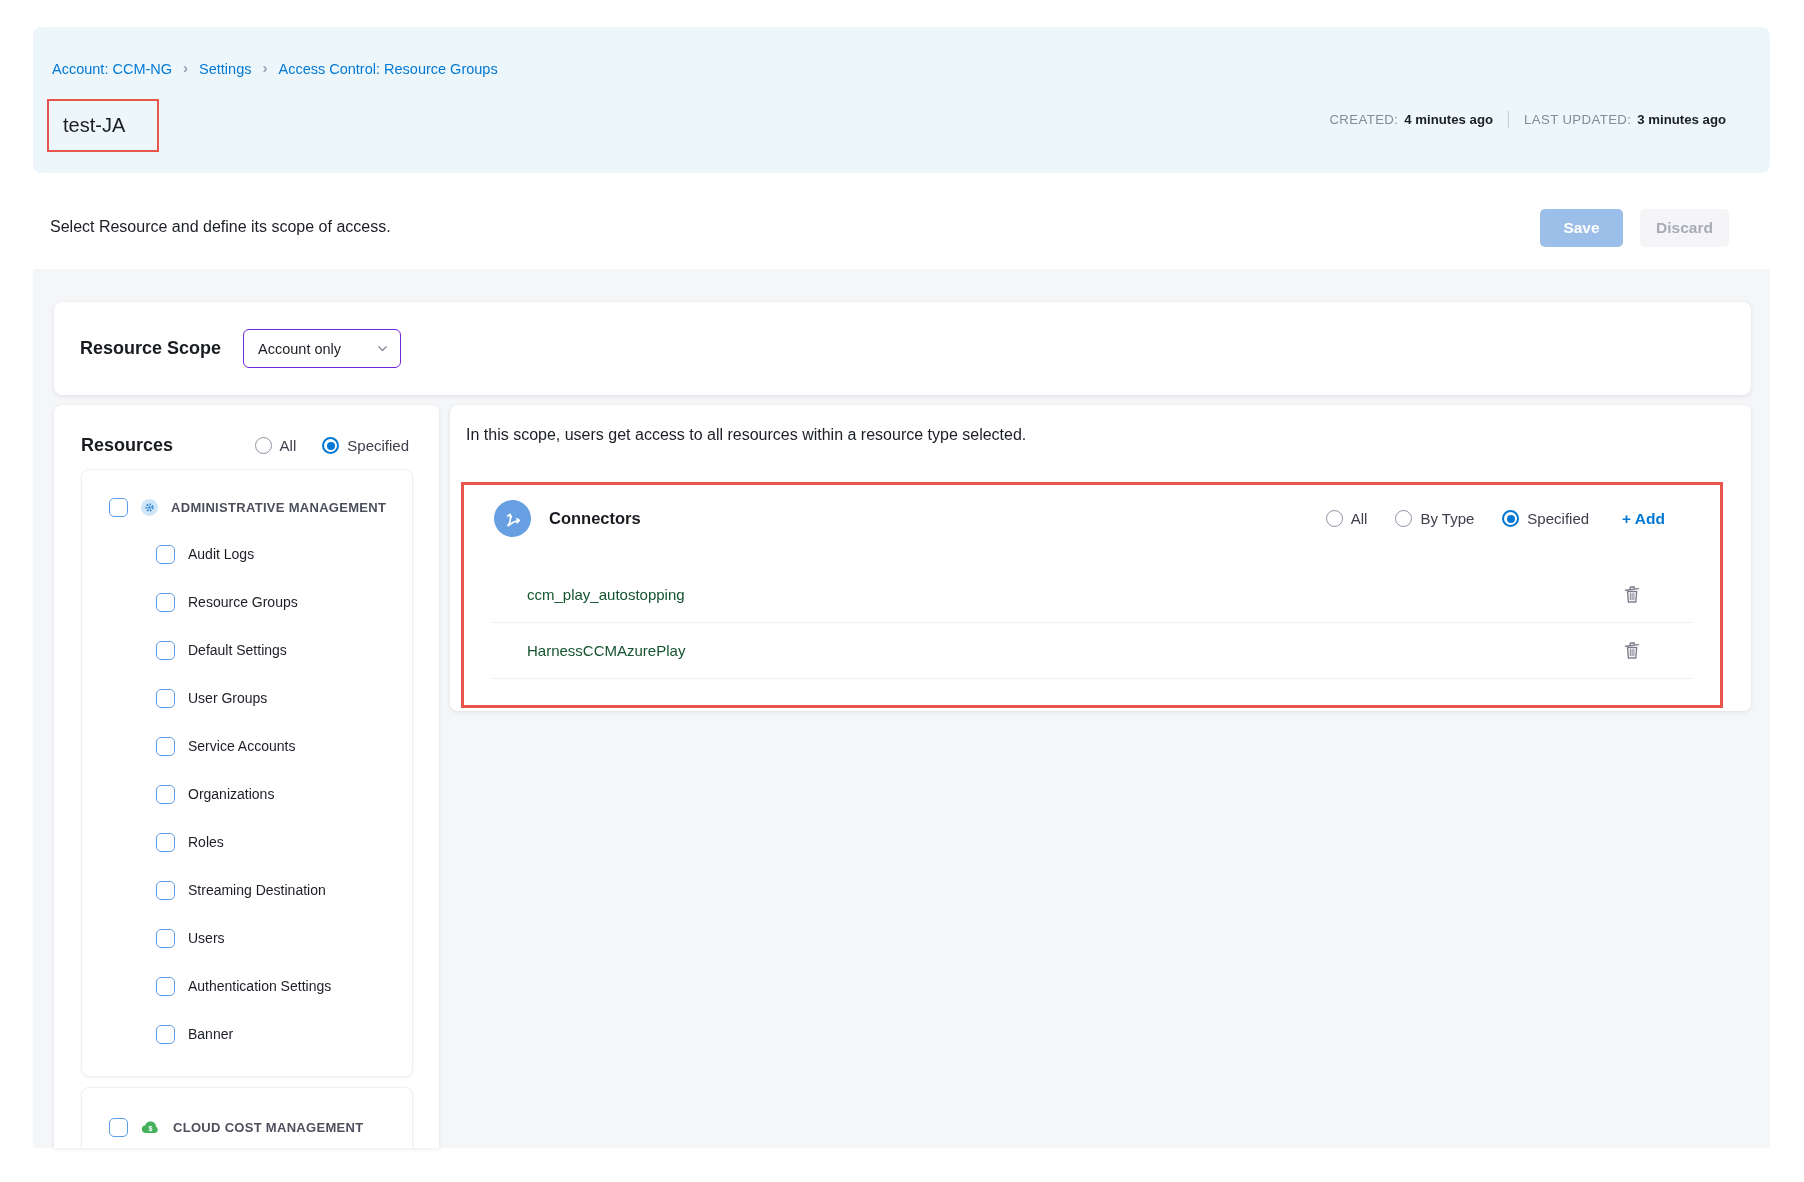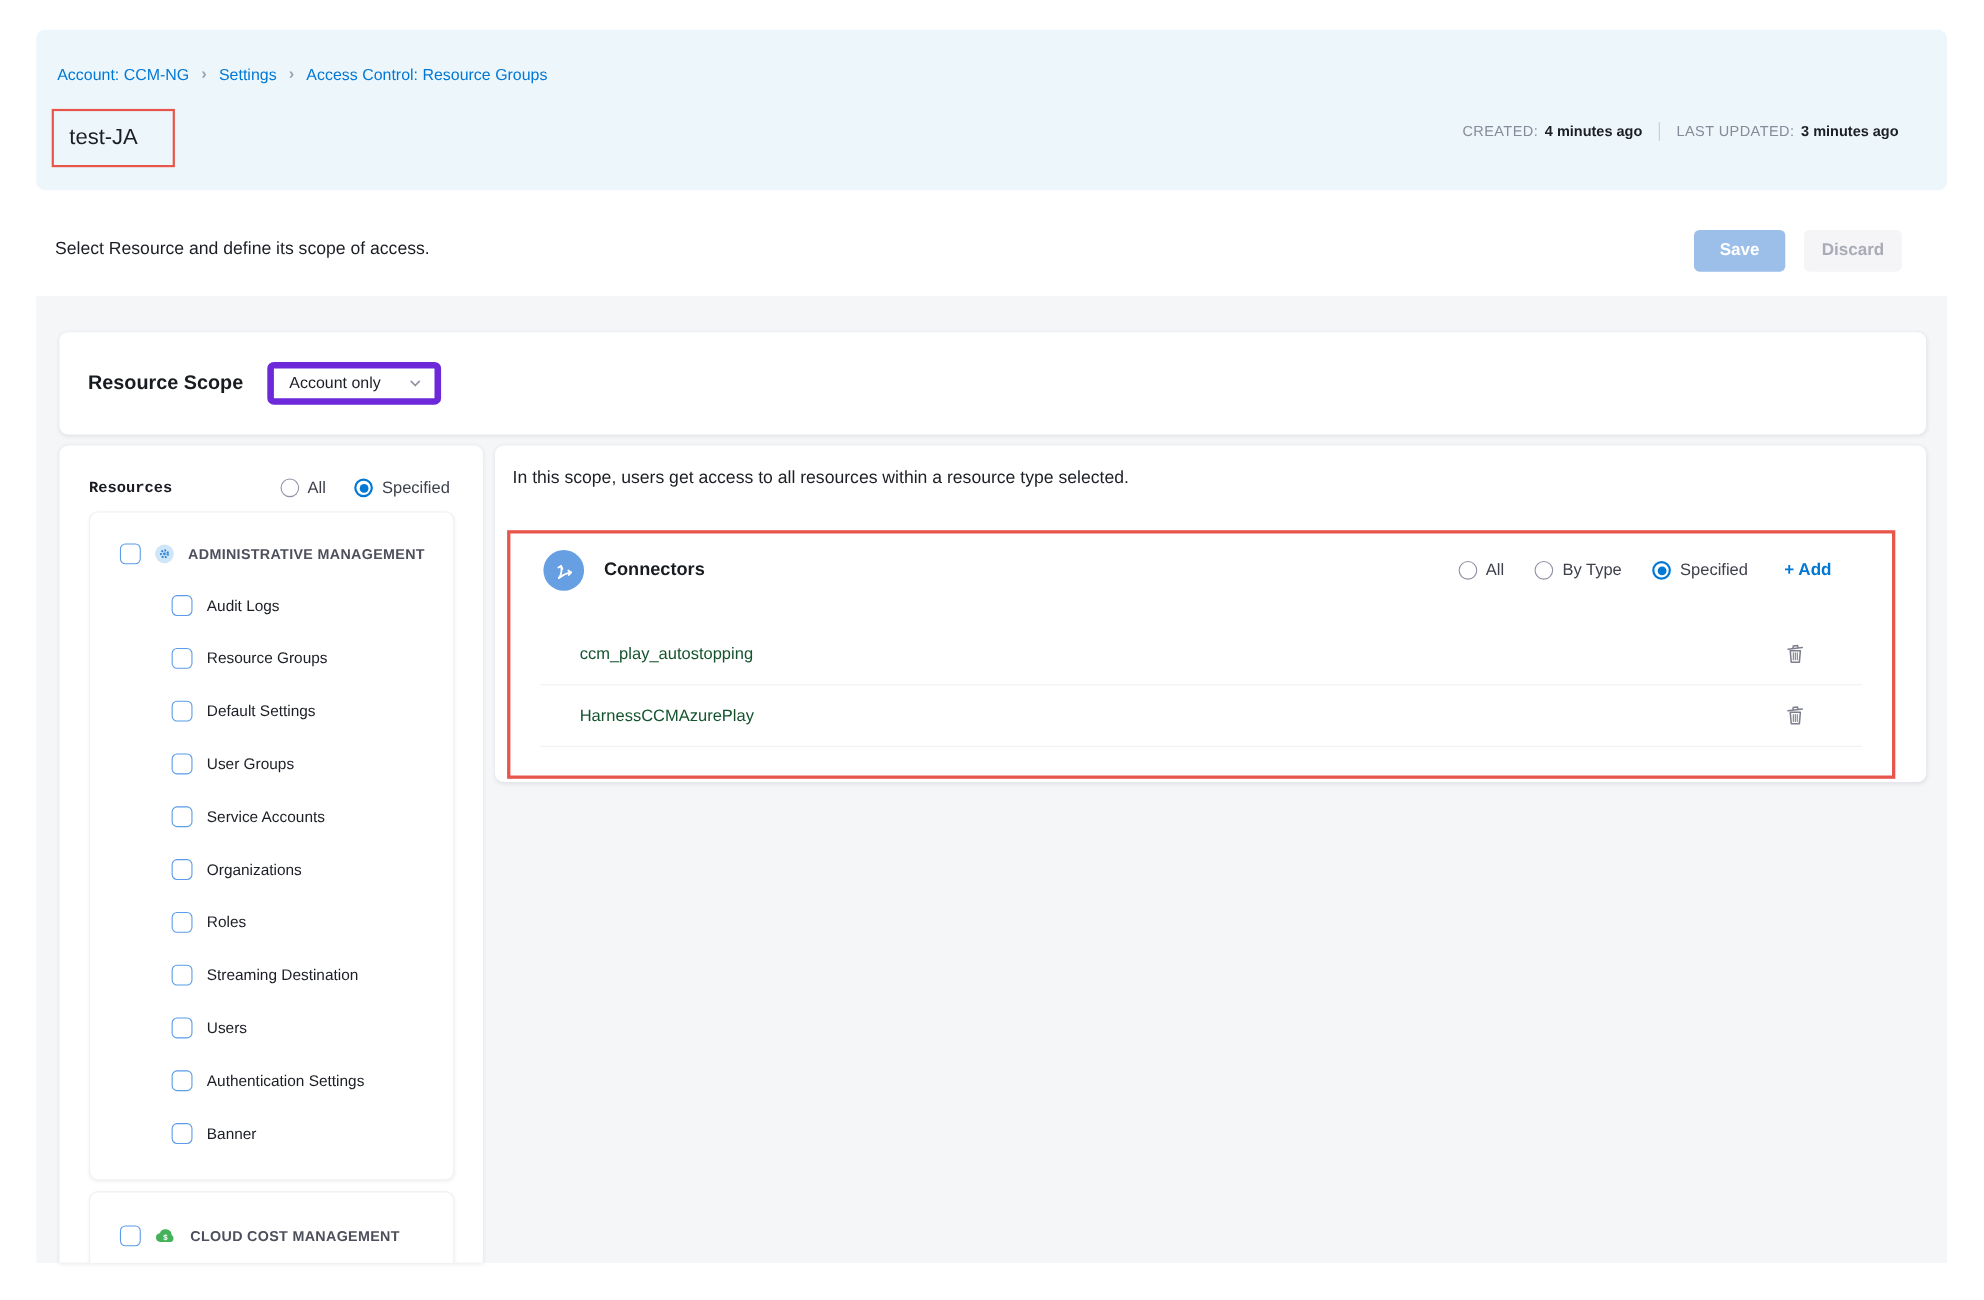--- a/index.html
+++ b/index.html
@@ -35,29 +35,29 @@
   .btn-save { left:1507px; width:83px; background:#9cbfea; color:#ffffff; }
   .btn-discard { left:1607px; width:89px; background:#f5f5f7; color:#a9abb6; }
   
   .body-bg { position:absolute; left:33px; top:269px; width:1737px; height:879px; background:#f5f6f8; }
   .card { background:#ffffff; border-radius:8px; box-shadow:0 1px 4px rgba(40,41,61,.10); }
   
   .scope-card { position:absolute; left:21px; top:33px; width:1697px; height:93px; display:flex; align-items:center; }
   .scope-label { font-size:18px; font-weight:700; margin-left:26px; color:#181b20; }
   .scope-select {
     margin-left:22px; width:158px; height:39px; background:#ffffff;
-    border:6px solid #6d28d9; border-radius:6px; display:flex; align-items:center;
+    border:1px solid #6d28d9; border-radius:6px; display:flex; align-items:center;
     padding:0 12px 0 14px; cursor:pointer;
   }
   .scope-select-value { font-size:14.5px; color:#1b1e24; flex:1; }
   .chev { width:11px; height:11px; }
   
   .left-panel { position:absolute; left:21px; top:136px; width:385px; height:743px; background:#ffffff; border-radius:8px 8px 0 0; box-shadow:0 1px 4px rgba(40,41,61,.10); overflow:hidden; }
   .res-head { display:flex; align-items:center; padding:30px 30px 0 27px; }
-  .res-title { font-size:14px; font-weight:700; color:#181b20;font-family:Liberation Mono, monospace; }
+  .res-title { font-size:18px; font-weight:700; color:#181b20; }
   .radio-group { margin-left:auto; display:flex; align-items:center; gap:26px; }
   .radio-item { display:flex; align-items:center; gap:8px; cursor:pointer; }
   .radio { width:17px; height:17px; border-radius:50%; border:1.6px solid #8f91a3; background:#fff; position:relative; flex:none; }
   .radio.on { border:2.4px solid #0278d5; }
   .radio.on::after { content:""; position:absolute; left:50%; top:50%; width:8px; height:8px; margin:-4px 0 0 -4px; border-radius:50%; background:#0278d5; }
   .radio-label { font-size:15px; color:#3e414c; }
   .inner-card { margin:13px 26px 0 27px; border:1px solid #eef0f3; border-radius:8px; box-shadow:0 1px 3px rgba(40,41,61,.06); padding:22px 0 18px; background:#fff; }
   .group-head { display:flex; align-items:center; gap:13px; padding-left:27px; height:30px; }
   .cb { width:19px; height:19px; border:1.8px solid #5b9ce8; border-radius:5px; background:#fff; flex:none; cursor:pointer; }
   .group-icon { width:17px; height:17px; border-radius:50%; background:#cfe5f8; display:flex; align-items:center; justify-content:center; flex:none; }

